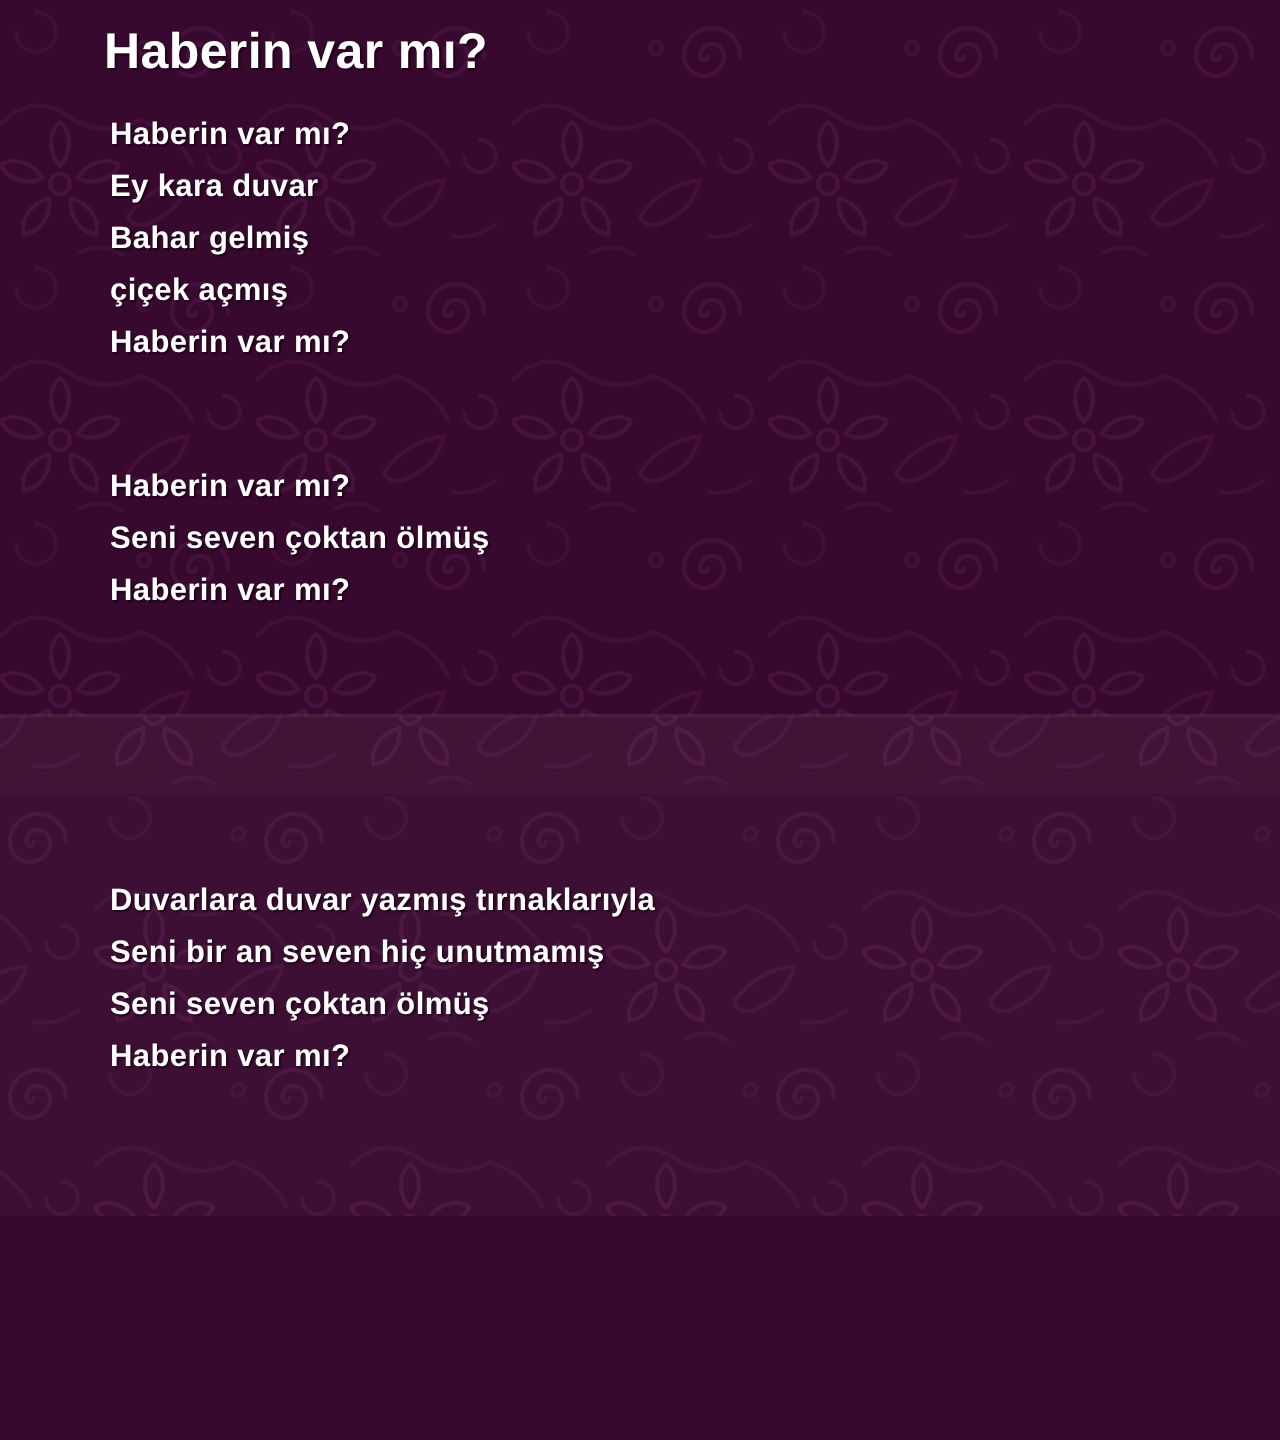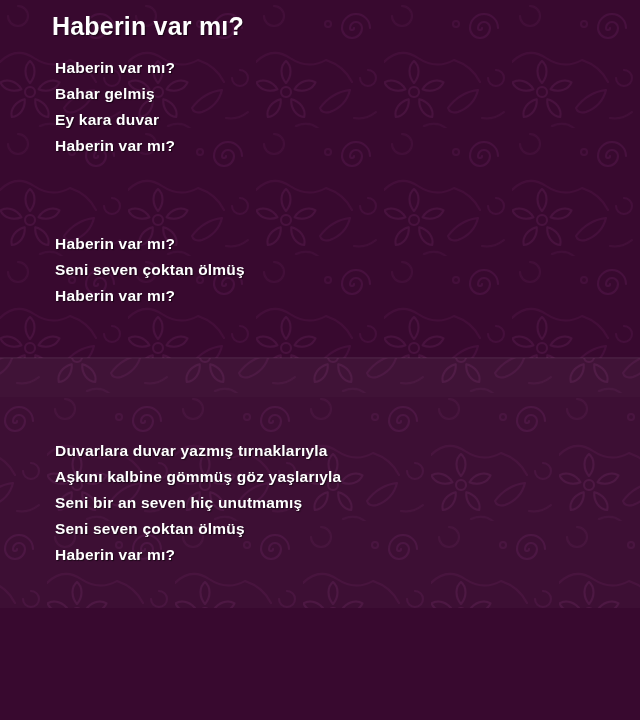--- a/index.html
+++ b/index.html
@@ -123,34 +123,34 @@
   </svg>
 
   <div class="seam-band">
     <div class="seam-band-inner"></div>
   </div>
 
   <h1 class="title">Haberin var mı?</h1>
 
   <div class="stanza stanza-1">
     <div class="line">Haberin var mı?</div>
+    <div class="line">Ey kara duvar</div>
     <div class="line">Bahar gelmiş</div>
-    <div class="line">Ey kara duvar</div>
+    <div class="line">çiçek açmış</div>
     <div class="line">Haberin var mı?</div>
   </div>
 
   <div class="stanza stanza-2">
     <div class="line">Haberin var mı?</div>
     <div class="line">Seni seven çoktan ölmüş</div>
     <div class="line">Haberin var mı?</div>
   </div>
 
   <div class="stanza stanza-3">
     <div class="line">Duvarlara duvar yazmış tırnaklarıyla</div>
-    <div class="line">Aşkını kalbine gömmüş göz yaşlarıyla</div>
     <div class="line">Seni bir an seven hiç unutmamış</div>
     <div class="line">Seni seven çoktan ölmüş</div>
     <div class="line">Haberin var mı?</div>
   </div>
 
   <div class="author">Metin Aydın</div>
 
 </div>
 
 </body></html>

